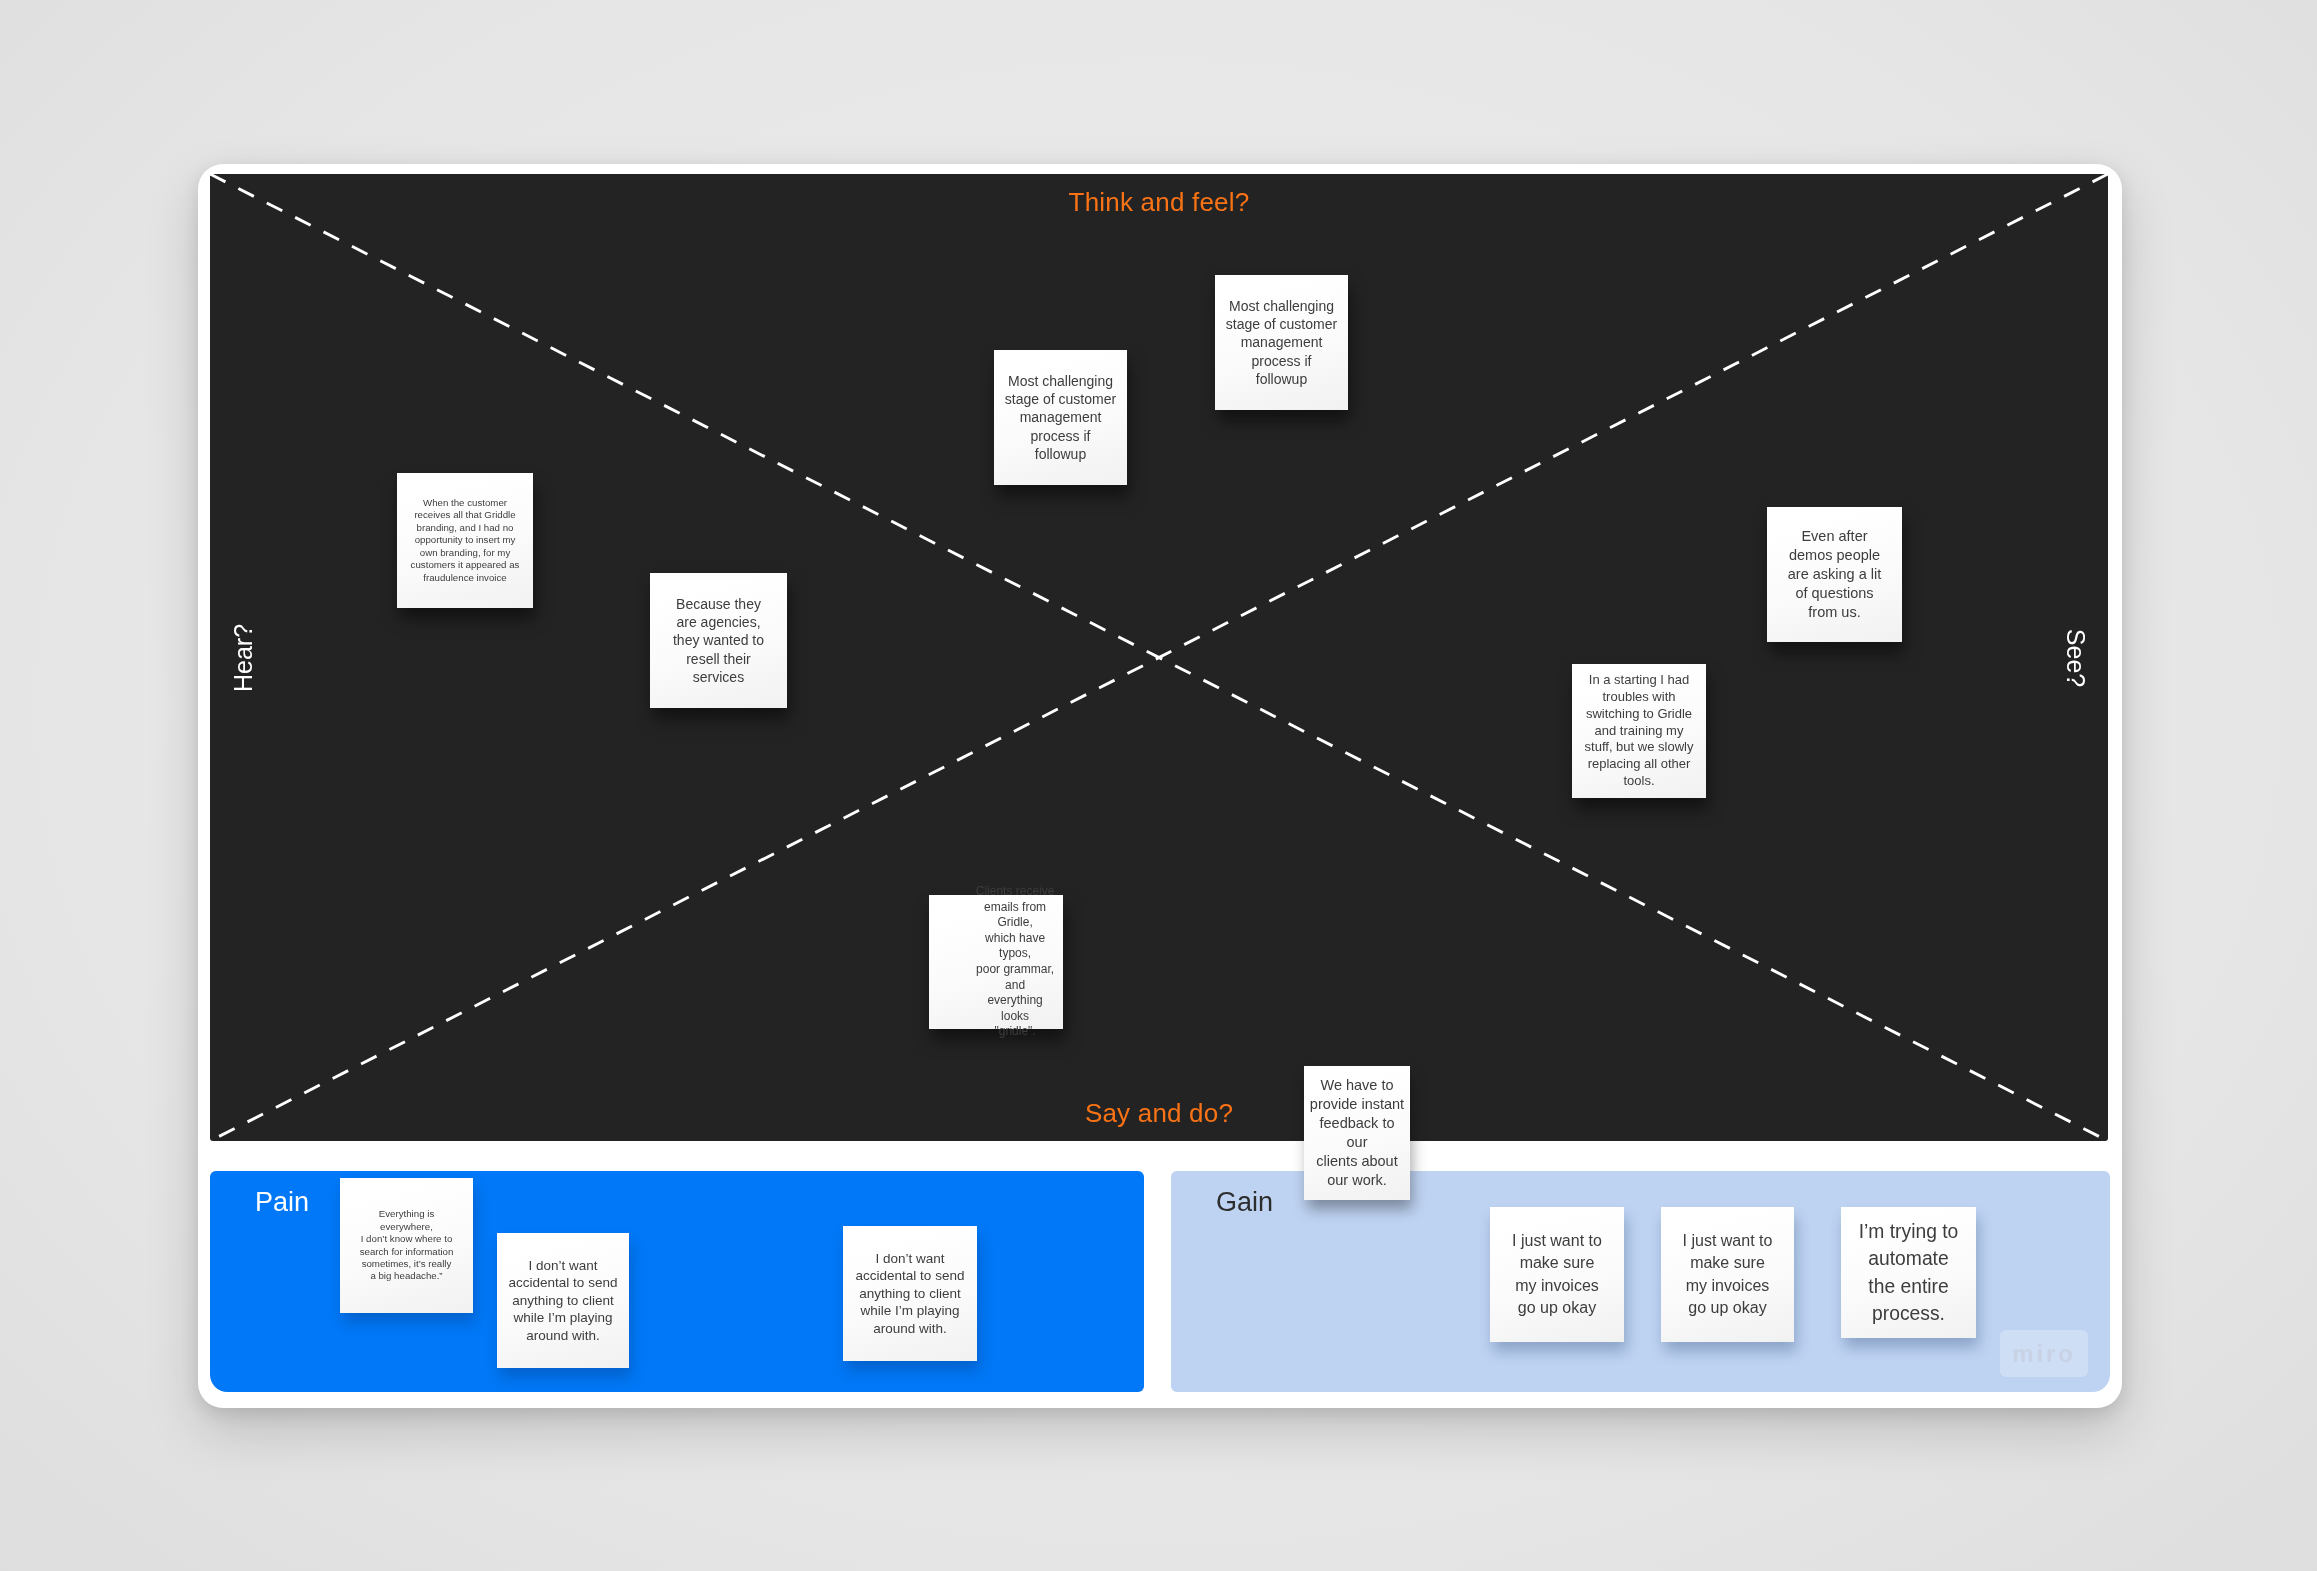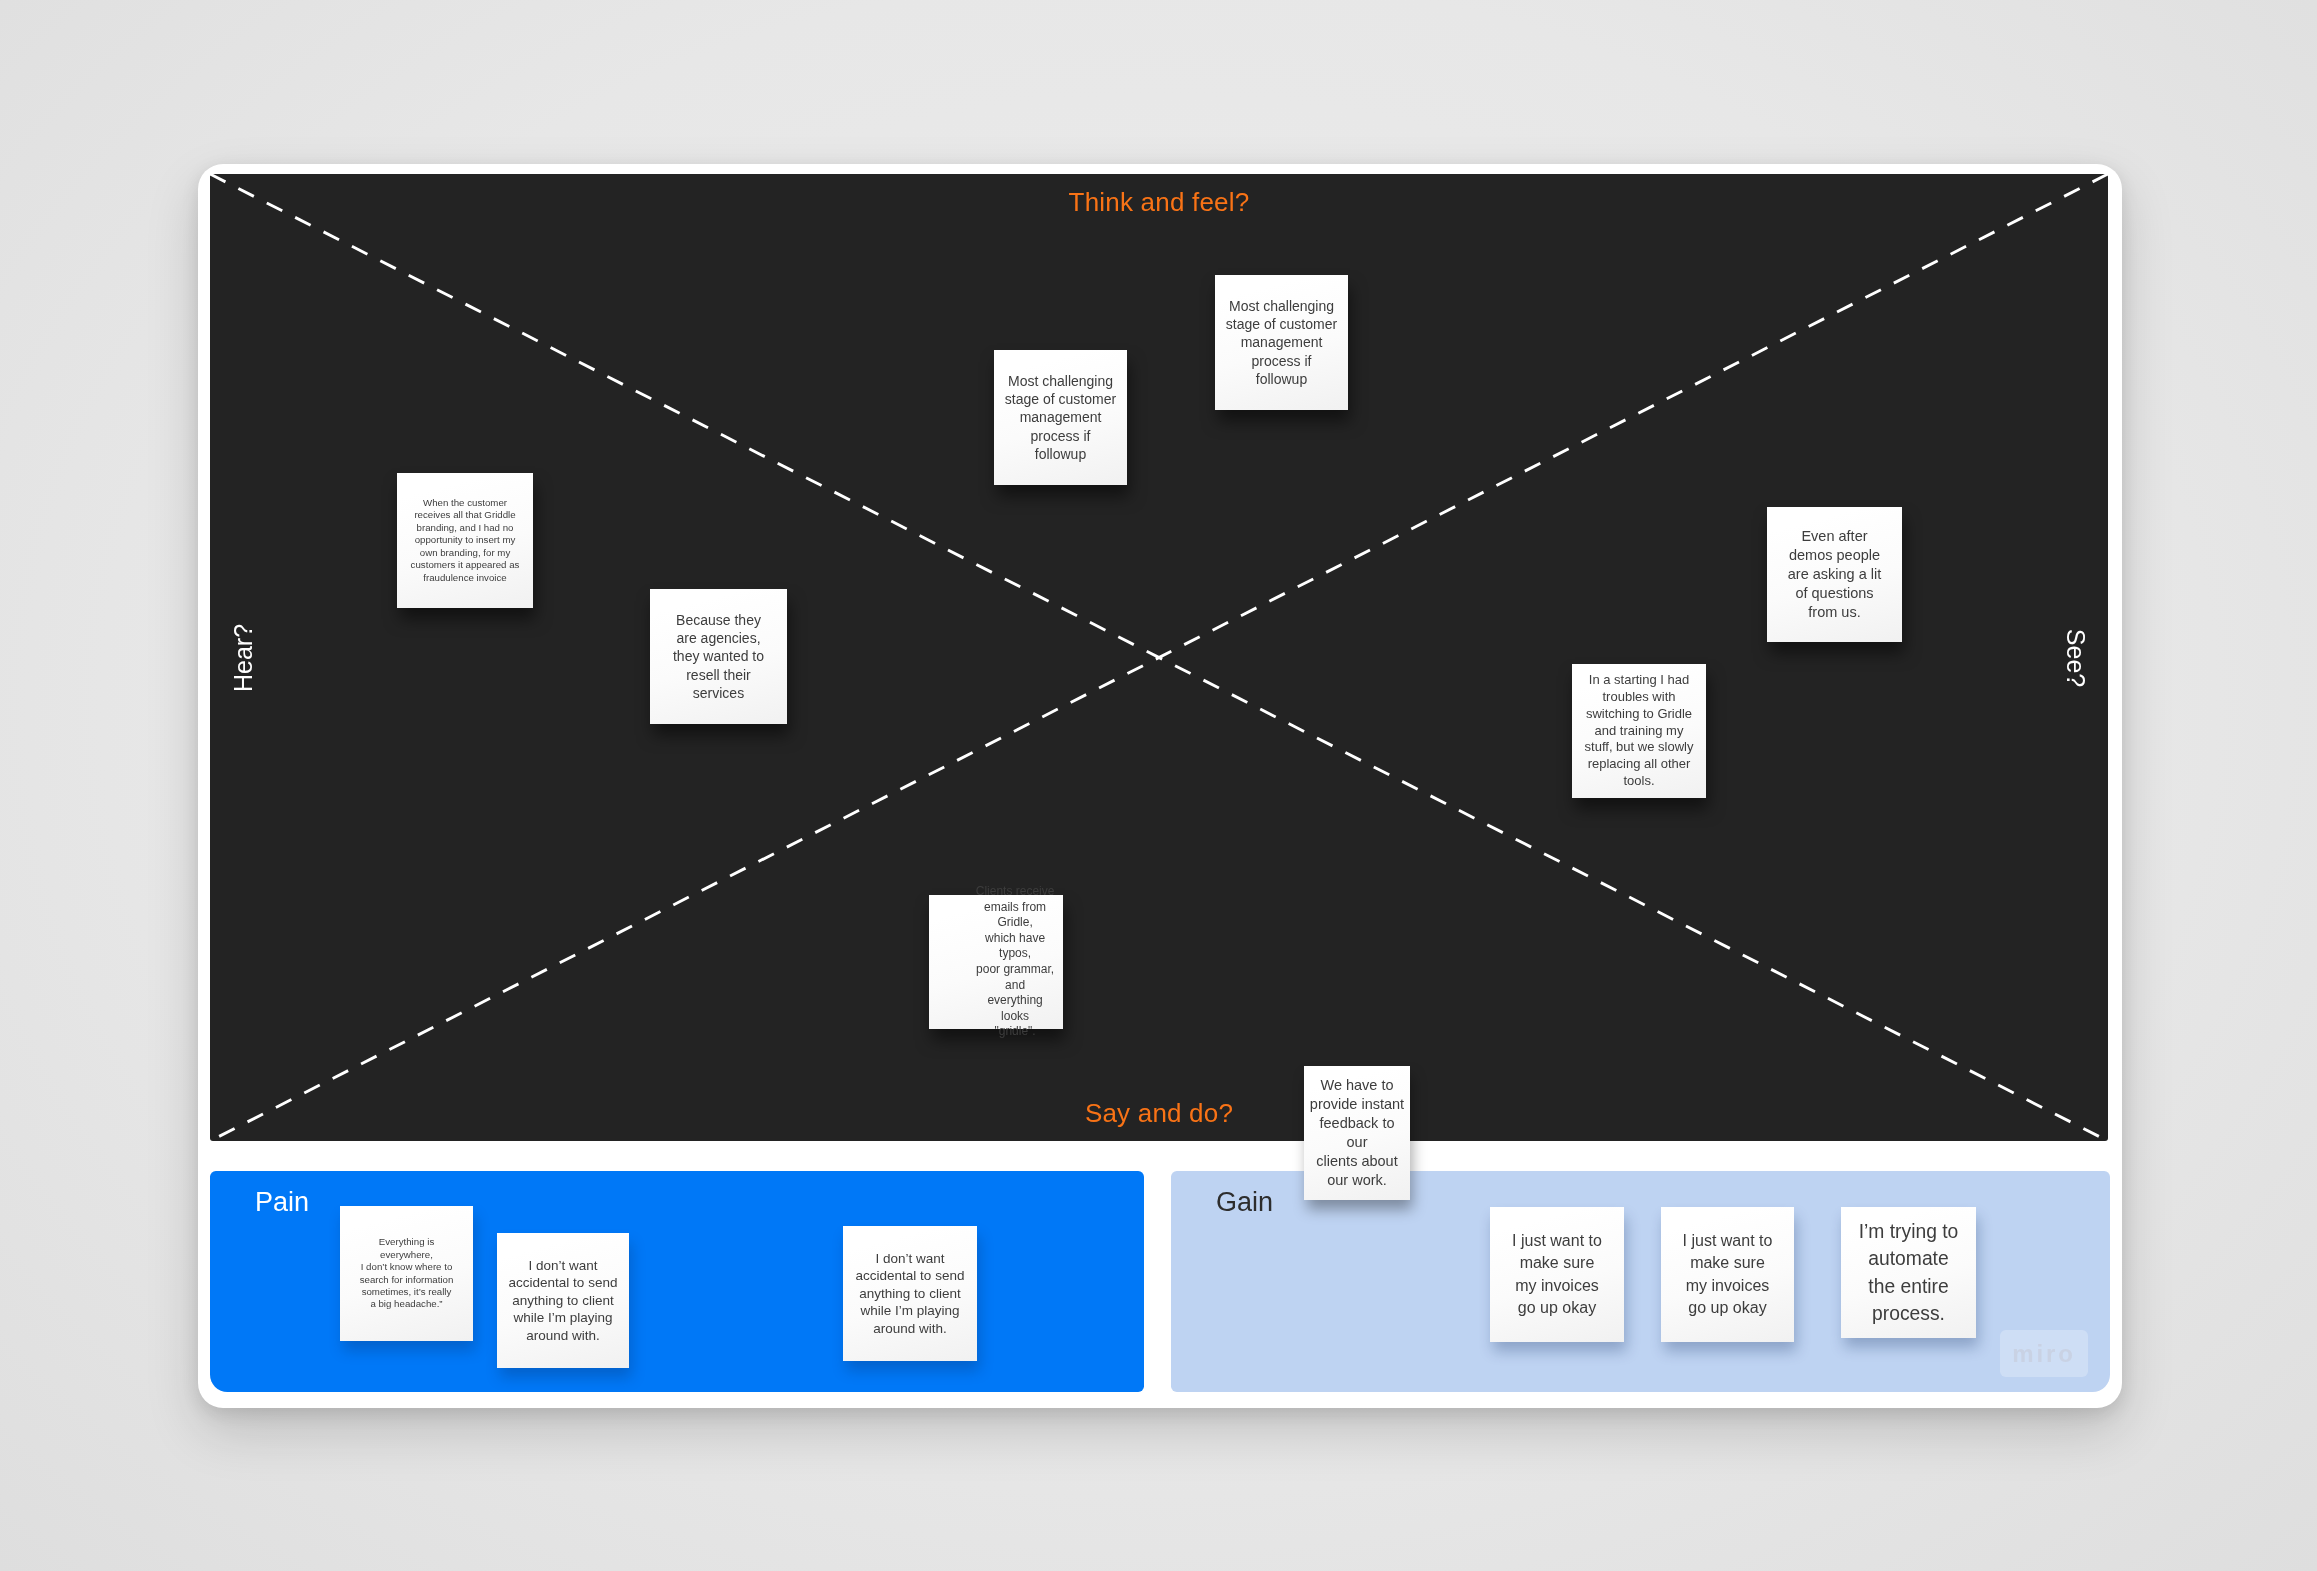--- a/index.html
+++ b/index.html
@@ -54,27 +54,27 @@
   .fs12{font-size:12px;padding-left:44px;}
   .fs14{font-size:13.5px;margin-top:26px;}
   .fs145{font-size:14px;}
   .fs15{font-size:14.5px;}
   .fs165{font-size:16px;line-height:1.4;}
   .fs20{font-size:19.3px;line-height:1.4;}
   
   .n-mc-top{left:1215px;top:275px;width:133px;height:135px;}
   .n-mc-mid{left:994px;top:350px;width:133px;height:135px;}
   .n-when{left:397px;top:473px;width:136px;height:135px;}
-  .n-agencies{left:650px;top:573px;width:137px;height:135px;margin-top:16px;}
+  .n-agencies{left:650px;top:573px;width:137px;height:135px;}
   .n-proposals{left:448px;top:670px;width:137px;height:135px;}
   .n-evenafter{left:1767px;top:507px;width:135px;height:135px;}
   .n-starting{left:1572px;top:664px;width:134px;height:134px;}
   .n-clients{left:929px;top:895px;width:134px;height:134px;}
   .n-wehave{left:1304px;top:1066px;width:106px;height:134px;box-shadow:2.9px 9.7px 13.5px rgba(0,0,0,0.35);}
-  .n-pain1{left:340px;top:1206px;width:133px;height:135px;}
+  .n-pain1{left:340px;top:1178px;width:133px;height:135px;}
   .n-pain2{left:497px;top:1207px;width:132px;height:135px;}
   .n-pain3{left:843px;top:1200px;width:134px;height:135px;}
   .n-gain1{left:1490px;top:1207px;width:134px;height:135px;}
   .n-gain2{left:1661px;top:1207px;width:133px;height:135px;}
   .n-gain3{left:1841px;top:1207px;width:135px;height:131px;}
   .watermark{
     position:absolute;left:2000px;top:1330px;width:88px;height:47px;
     background:rgba(255,255,255,0.25);border-radius:5.8px;
     display:flex;align-items:center;justify-content:center;
     color:#c9d2e4;font-size:24px;font-weight:bold;letter-spacing:2.9px;

